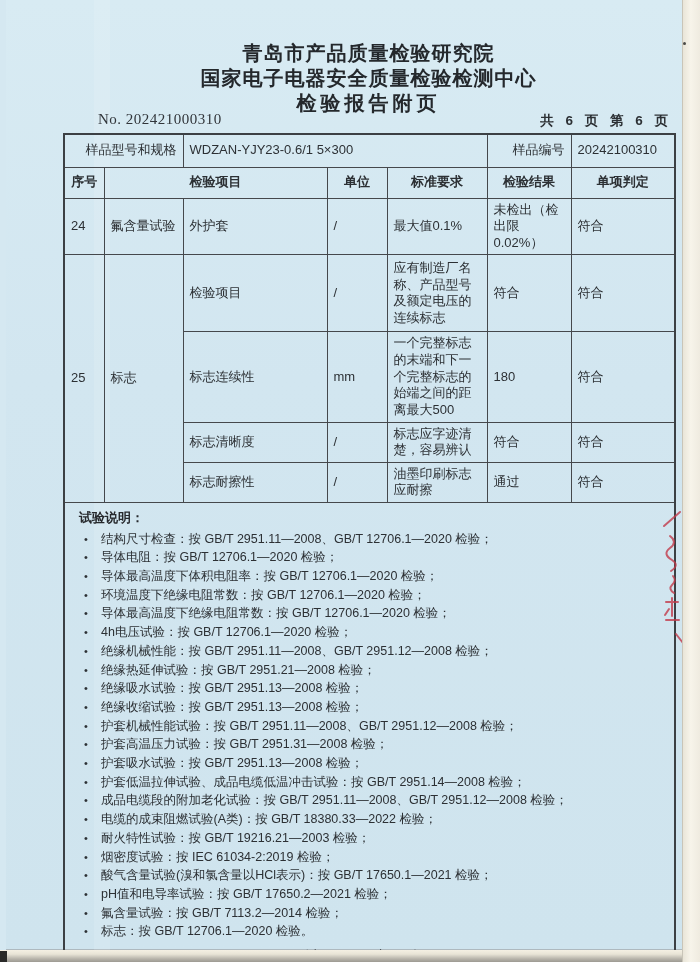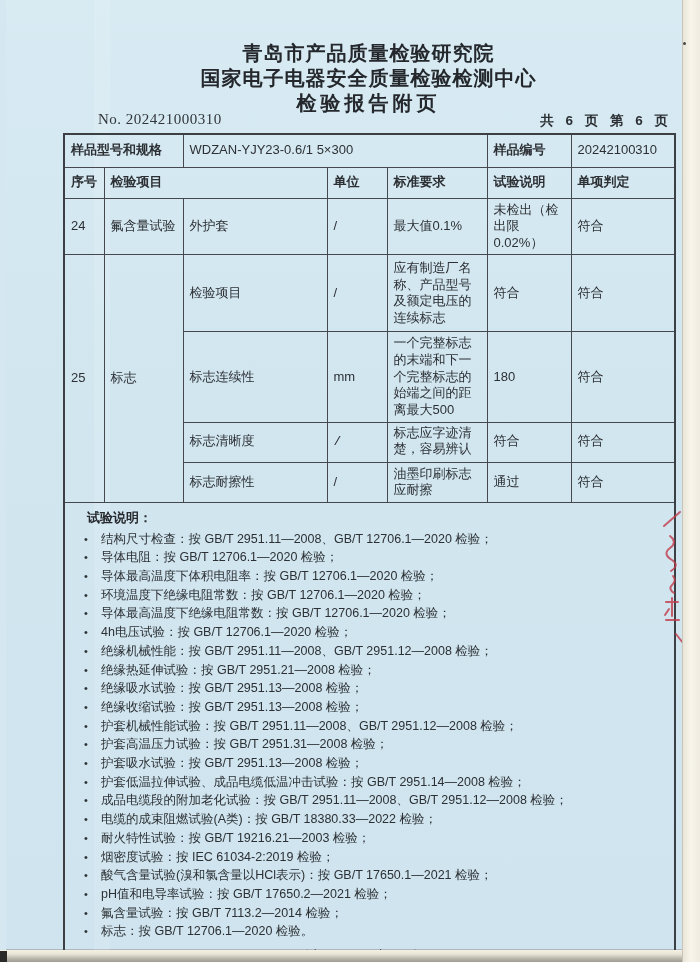--- a/index.html
+++ b/index.html
@@ -38,31 +38,31 @@
     font-size:15px; color:#31353a; letter-spacing:.5px;margin-left:30px; }
   .page-info { position:absolute; right:2px; top:1px; font-size:13.5px; font-weight:bold;
     letter-spacing:4px; color:#2c3034; }
 
   
   table { position:absolute; left:57px; top:133px; width:611px; border-collapse:collapse;
     table-layout:fixed; }
   td, th { border:1.5px solid #45484c; padding:3px 6px; font-size:13px; color:#2c3034;
     line-height:1.28; vertical-align:middle; font-weight:normal; text-align:left;
     overflow:hidden; }
-  th { font-weight:bold; }
+  th { font-weight:bold; text-align:center; }
   .center { text-align:left; }
   table { border:2px solid #3c4044; }
   tr.r0 { height:33px; } tr.r1 { height:31px; } tr.r2 { height:38px; }
-  tr.r3 { height:77px; } tr.r4 { height:76px; } tr.r5 { height:34px;font-family:Liberation Mono, monospace; }
+  tr.r3 { height:77px; } tr.r4 { height:76px; } tr.r5 { height:34px; }
   tr.r6 { height:36px; } tr.r7 { height:464px; }
-  .lbl { font-weight:bold; text-align:left; }
+  .lbl { font-weight:normal; text-align:right; }
 
   
   .notes-cell { vertical-align:top; padding:5px 12px 4px 10px; }
-  .notes-title { font-weight:bold; font-size:13px; margin:2px 0 3px 12px; color:#26292d; }
+  .notes-title { font-weight:bold; font-size:13px; margin:2px 0 3px 4px; color:#26292d; }
   .note-line { display:flex; align-items:flex-start; line-height:18.7px; font-size:12.5px; color:#2c3034; }
   .bullet { width:8px; margin:0 9px 0 9px; font-size:11px; line-height:18.7px; }
   .note-text { flex:1; }
   .notes-footer { text-align:center; letter-spacing:9px; font-size:13px; margin-top:7px; color:#2c3034; }
 
   
   .margin-mark { position:absolute; left:646px; top:506px; width:34px; height:150px; }
   .margin-mark path { stroke:#c23a4a; stroke-width:2; fill:none; stroke-linecap:round; opacity:.8; }
 </style>
 </head>
@@ -98,21 +98,21 @@
           <td colspan="2" class="lbl">样品型号和规格</td>
           <td colspan="3">WDZAN-YJY23-0.6/1 5×300</td>
           <td class="lbl">样品编号</td>
           <td class="center">20242100310</td>
         </tr>
         <tr class="r1">
           <th>序号</th>
           <th colspan="2">检验项目</th>
           <th>单位</th>
           <th>标准要求</th>
-          <th>试验说明</th>
+          <th>检验结果</th>
           <th>单项判定</th>
         </tr>
         <tr class="r2">
           <td class="center">24</td>
           <td>氟含量试验</td>
           <td>外护套</td>
           <td class="center">/</td>
           <td>最大值0.1%</td>
           <td>未检出（检出限0.02%）</td>
           <td class="center">符合</td>

